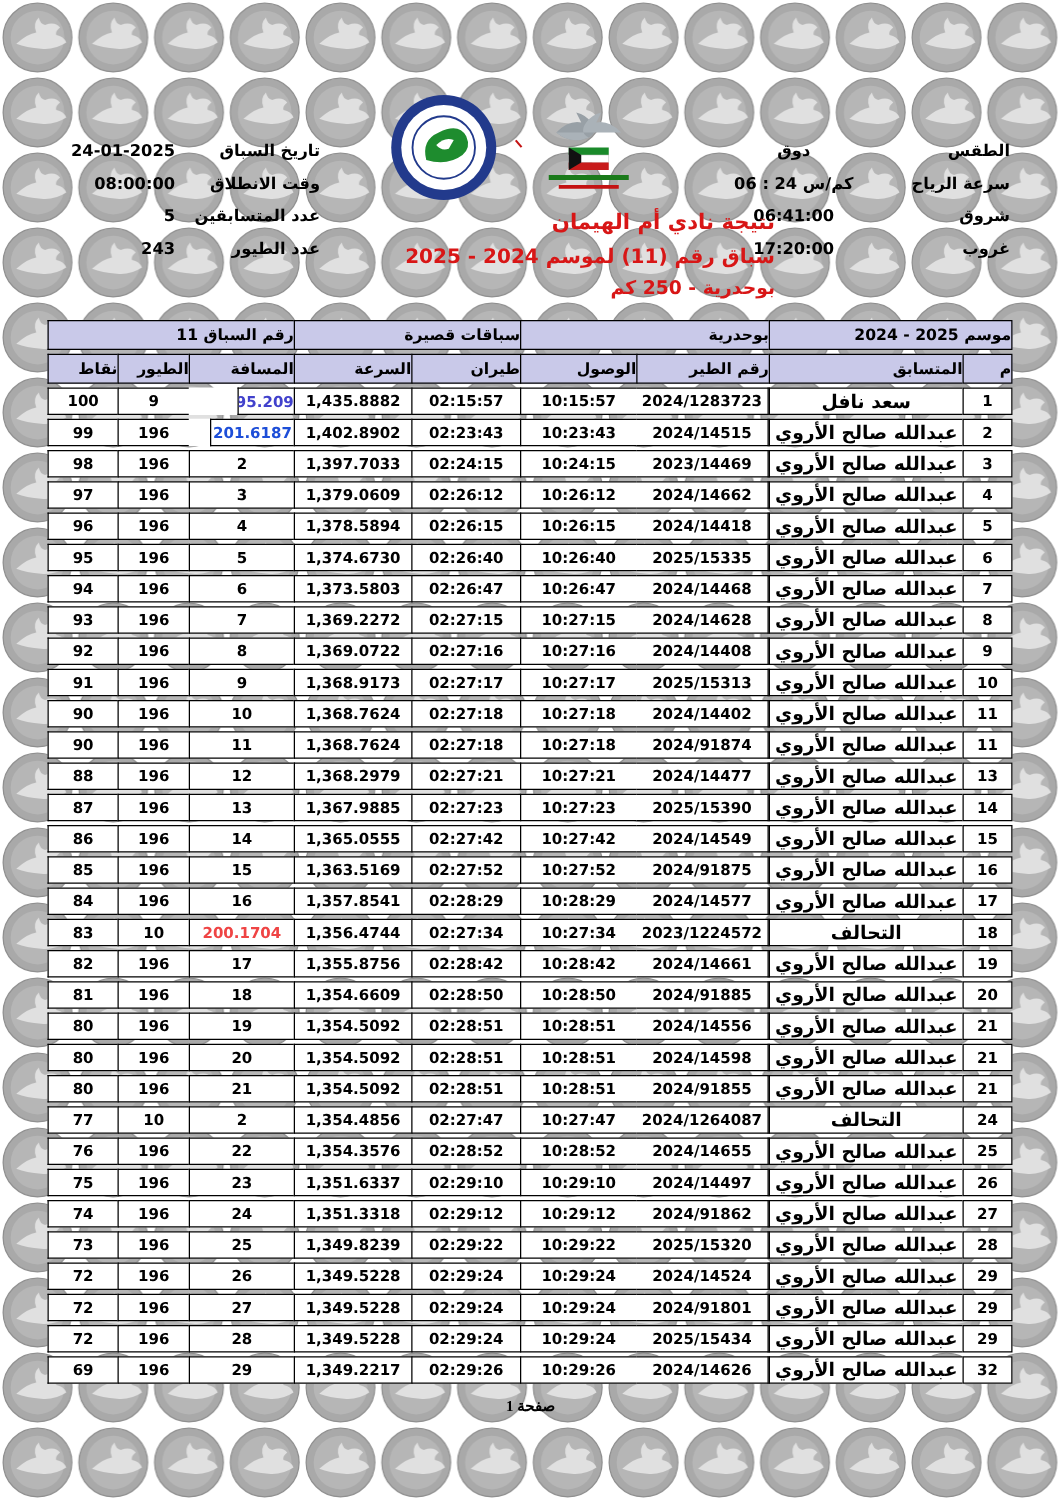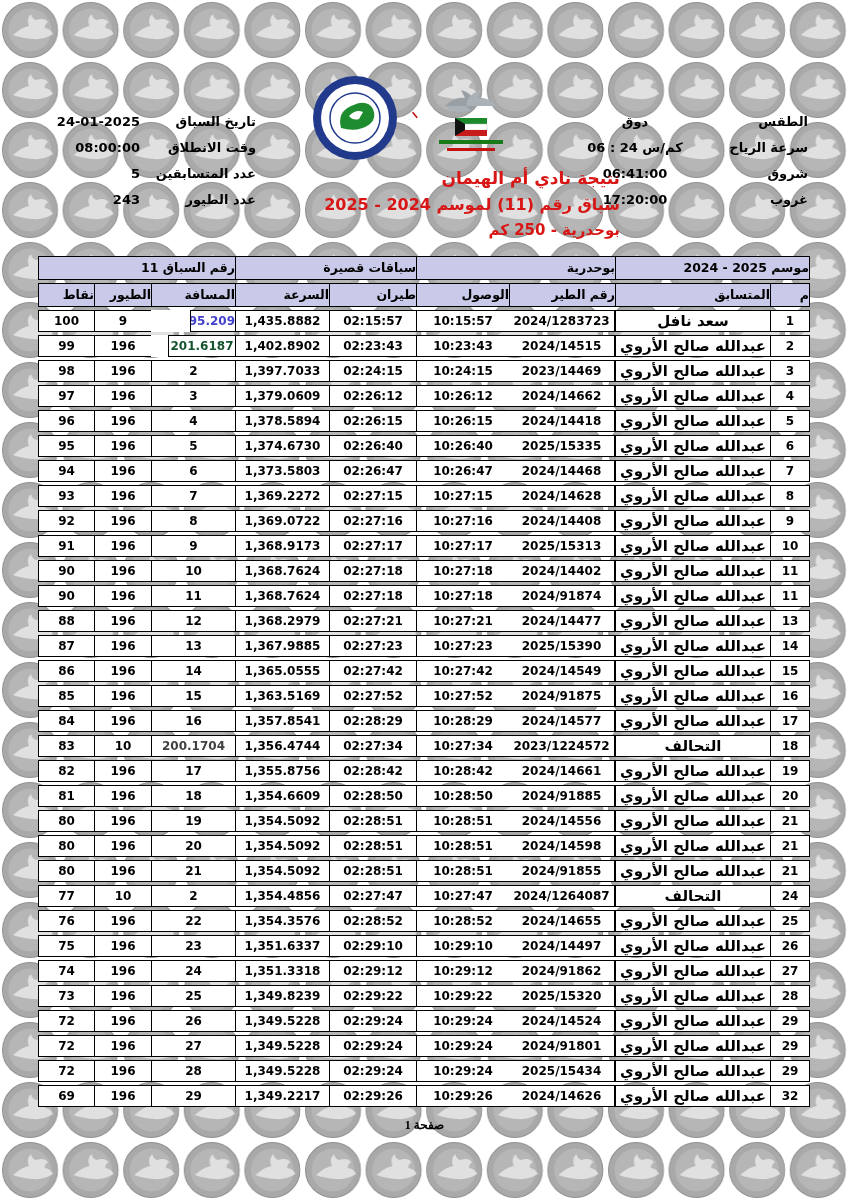--- a/index.html
+++ b/index.html
@@ -169,21 +169,21 @@
     <div class="cell">9</div>
     <div class="cell">100</div>
   </div>
           <div class="t-row">
     <div class="cell c-rank">2</div>
     <div class="cell c-name">عبدالله صالح الأروي</div>
     <div class="cell c-bird">2024/14515</div>
     <div class="cell">10:23:43</div>
     <div class="cell">02:23:43</div>
     <div class="cell">1,402.8902</div>
-    <div class="cell c-dist" style="color: #14532d; margin-left: 17px;">201.6187</div>
+    <div class="cell c-dist" style="color: #1d4ed8; margin-left: 17px;">201.6187</div>
     <div class="cell">196</div>
     <div class="cell">99</div>
   </div>
           <div class="t-row">
     <div class="cell c-rank">3</div>
     <div class="cell c-name">عبدالله صالح الأروي</div>
     <div class="cell c-bird">2023/14469</div>
     <div class="cell">10:24:15</div>
     <div class="cell">02:24:15</div>
     <div class="cell">1,397.7033</div>
@@ -345,21 +345,21 @@
     <div class="cell">196</div>
     <div class="cell">84</div>
   </div>
           <div class="t-row">
     <div class="cell c-rank">18</div>
     <div class="cell c-name">التحالف</div>
     <div class="cell c-bird">2023/1224572</div>
     <div class="cell">10:27:34</div>
     <div class="cell">02:27:34</div>
     <div class="cell">1,356.4744</div>
-    <div class="cell c-dist" style="color: #404040;">200.1704</div>
+    <div class="cell c-dist" style="color: #ef4444;">200.1704</div>
     <div class="cell">10</div>
     <div class="cell">83</div>
   </div>
           <div class="t-row">
     <div class="cell c-rank">19</div>
     <div class="cell c-name">عبدالله صالح الأروي</div>
     <div class="cell c-bird">2024/14661</div>
     <div class="cell">10:28:42</div>
     <div class="cell">02:28:42</div>
     <div class="cell">1,355.8756</div>

